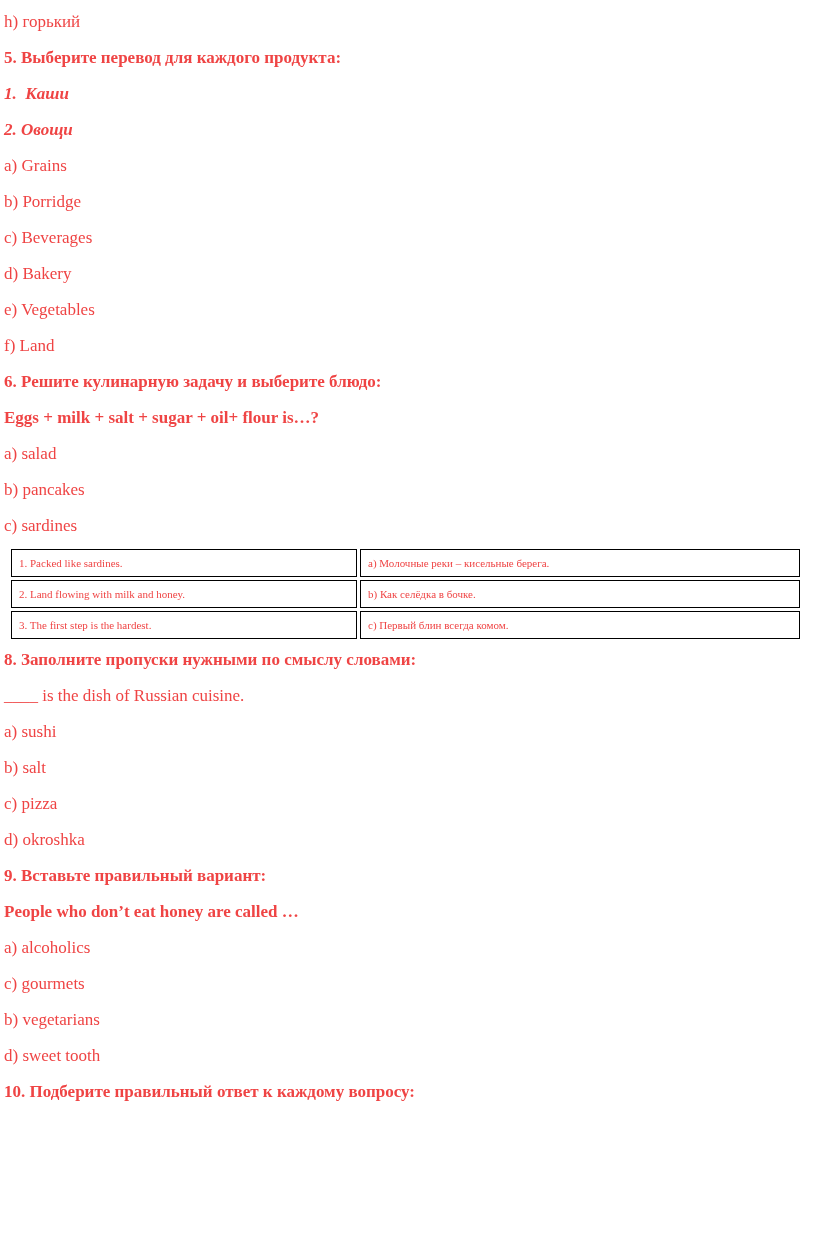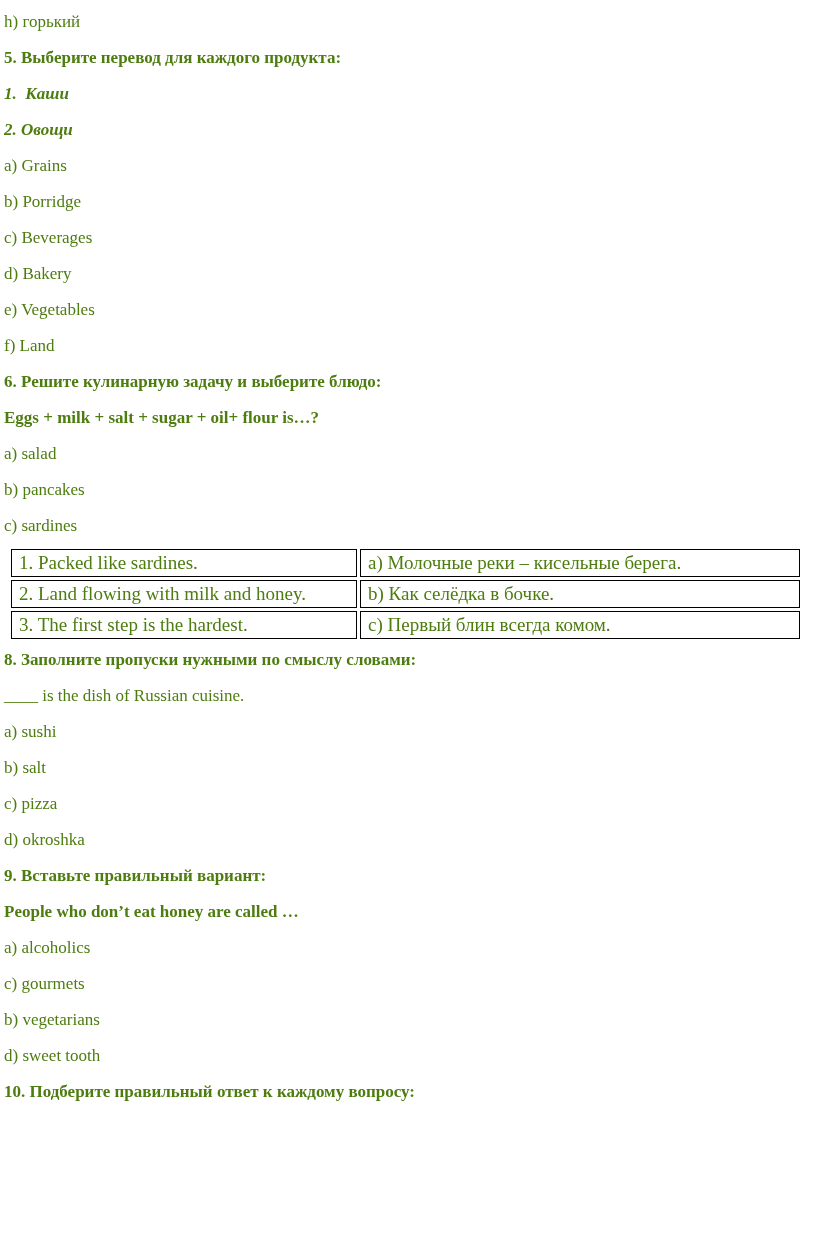--- a/index.html
+++ b/index.html
@@ -3,42 +3,42 @@
 <meta charset="utf-8">
 <style>
   html, body { margin: 0; padding: 0; background: #ffffff; }
   .page {
     width: 816px;
     min-height: 1250px;
     box-sizing: border-box;
     padding: 4px 10px 36px 4px;
     font-family: "Liberation Serif", "DejaVu Serif", serif;
     font-size: 17px;
-    color: #4d7c0f;
+    color: #ef4444;
     background: #ffffff;
   }
   p.line {
     margin: 0;
     line-height: 36px;
     white-space: pre-wrap;
   }
   .b  { font-weight: bold; }
   .bi { font-weight: bold; font-style: italic; }
   table.match {
     border-collapse: separate;
     border-spacing: 3px;
     margin-left: 4px;
     margin-top: 2px;
   }
   table.match td {
     border: 1px solid #000000;
     padding: 1px 7px;
     height: 24px;
     vertical-align: middle;
-    font-size: 19px;
+    font-size: 11px;
     line-height: 22px;
   }
   td.c1 { width: 330px; }
   td.c2 { width: 424px; }
   .gap-large { margin-top: 52px; }
 </style>
 </head>
 <body>
 
 <div class="page">

